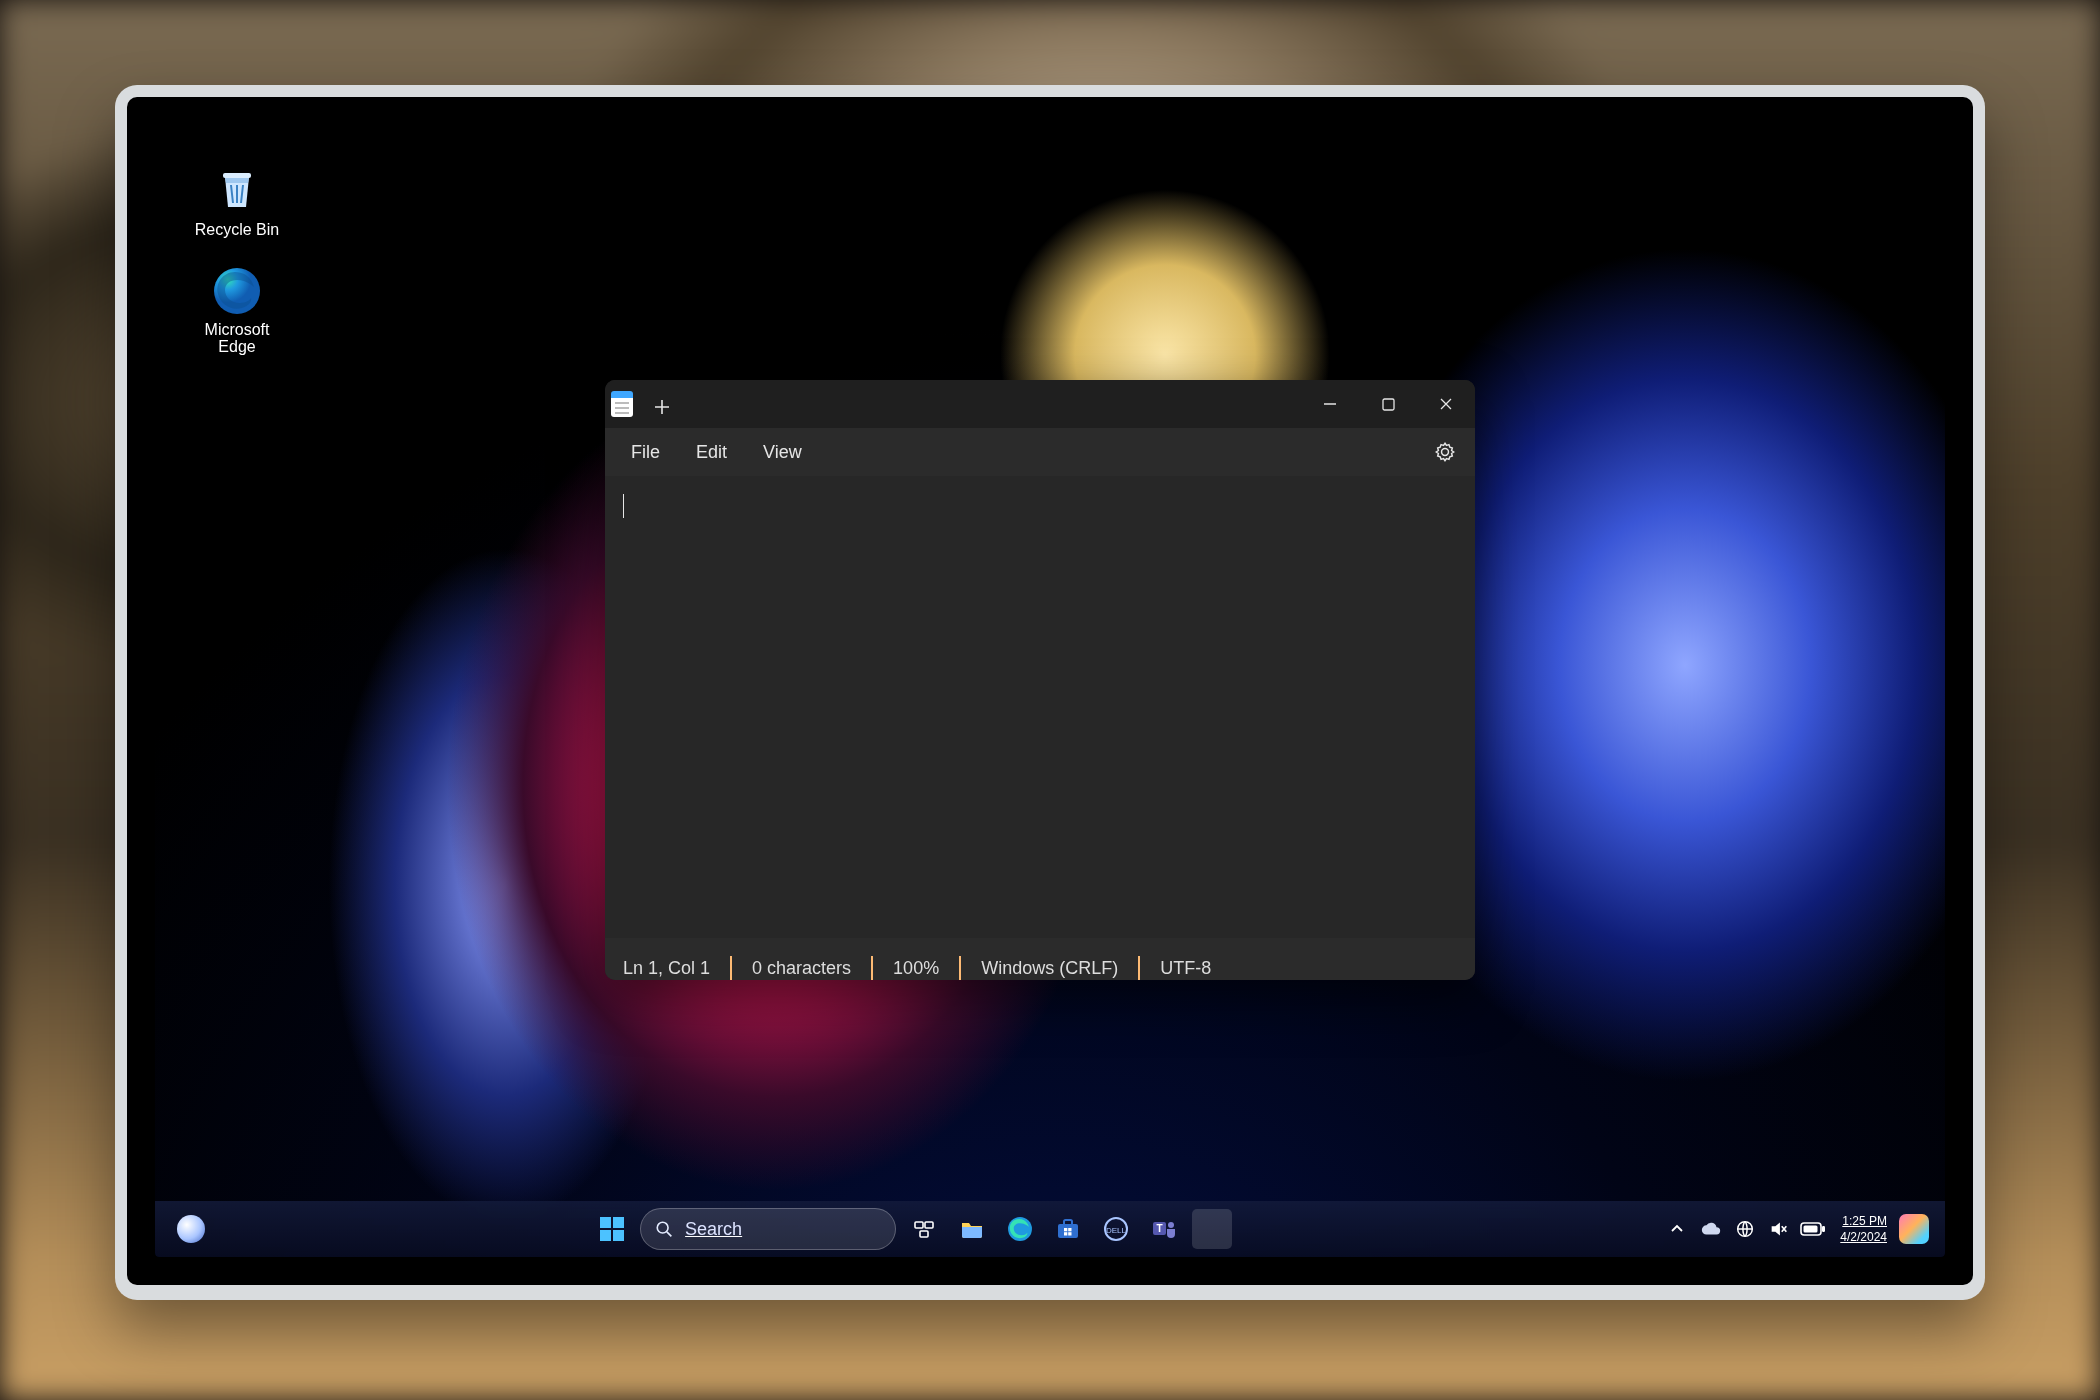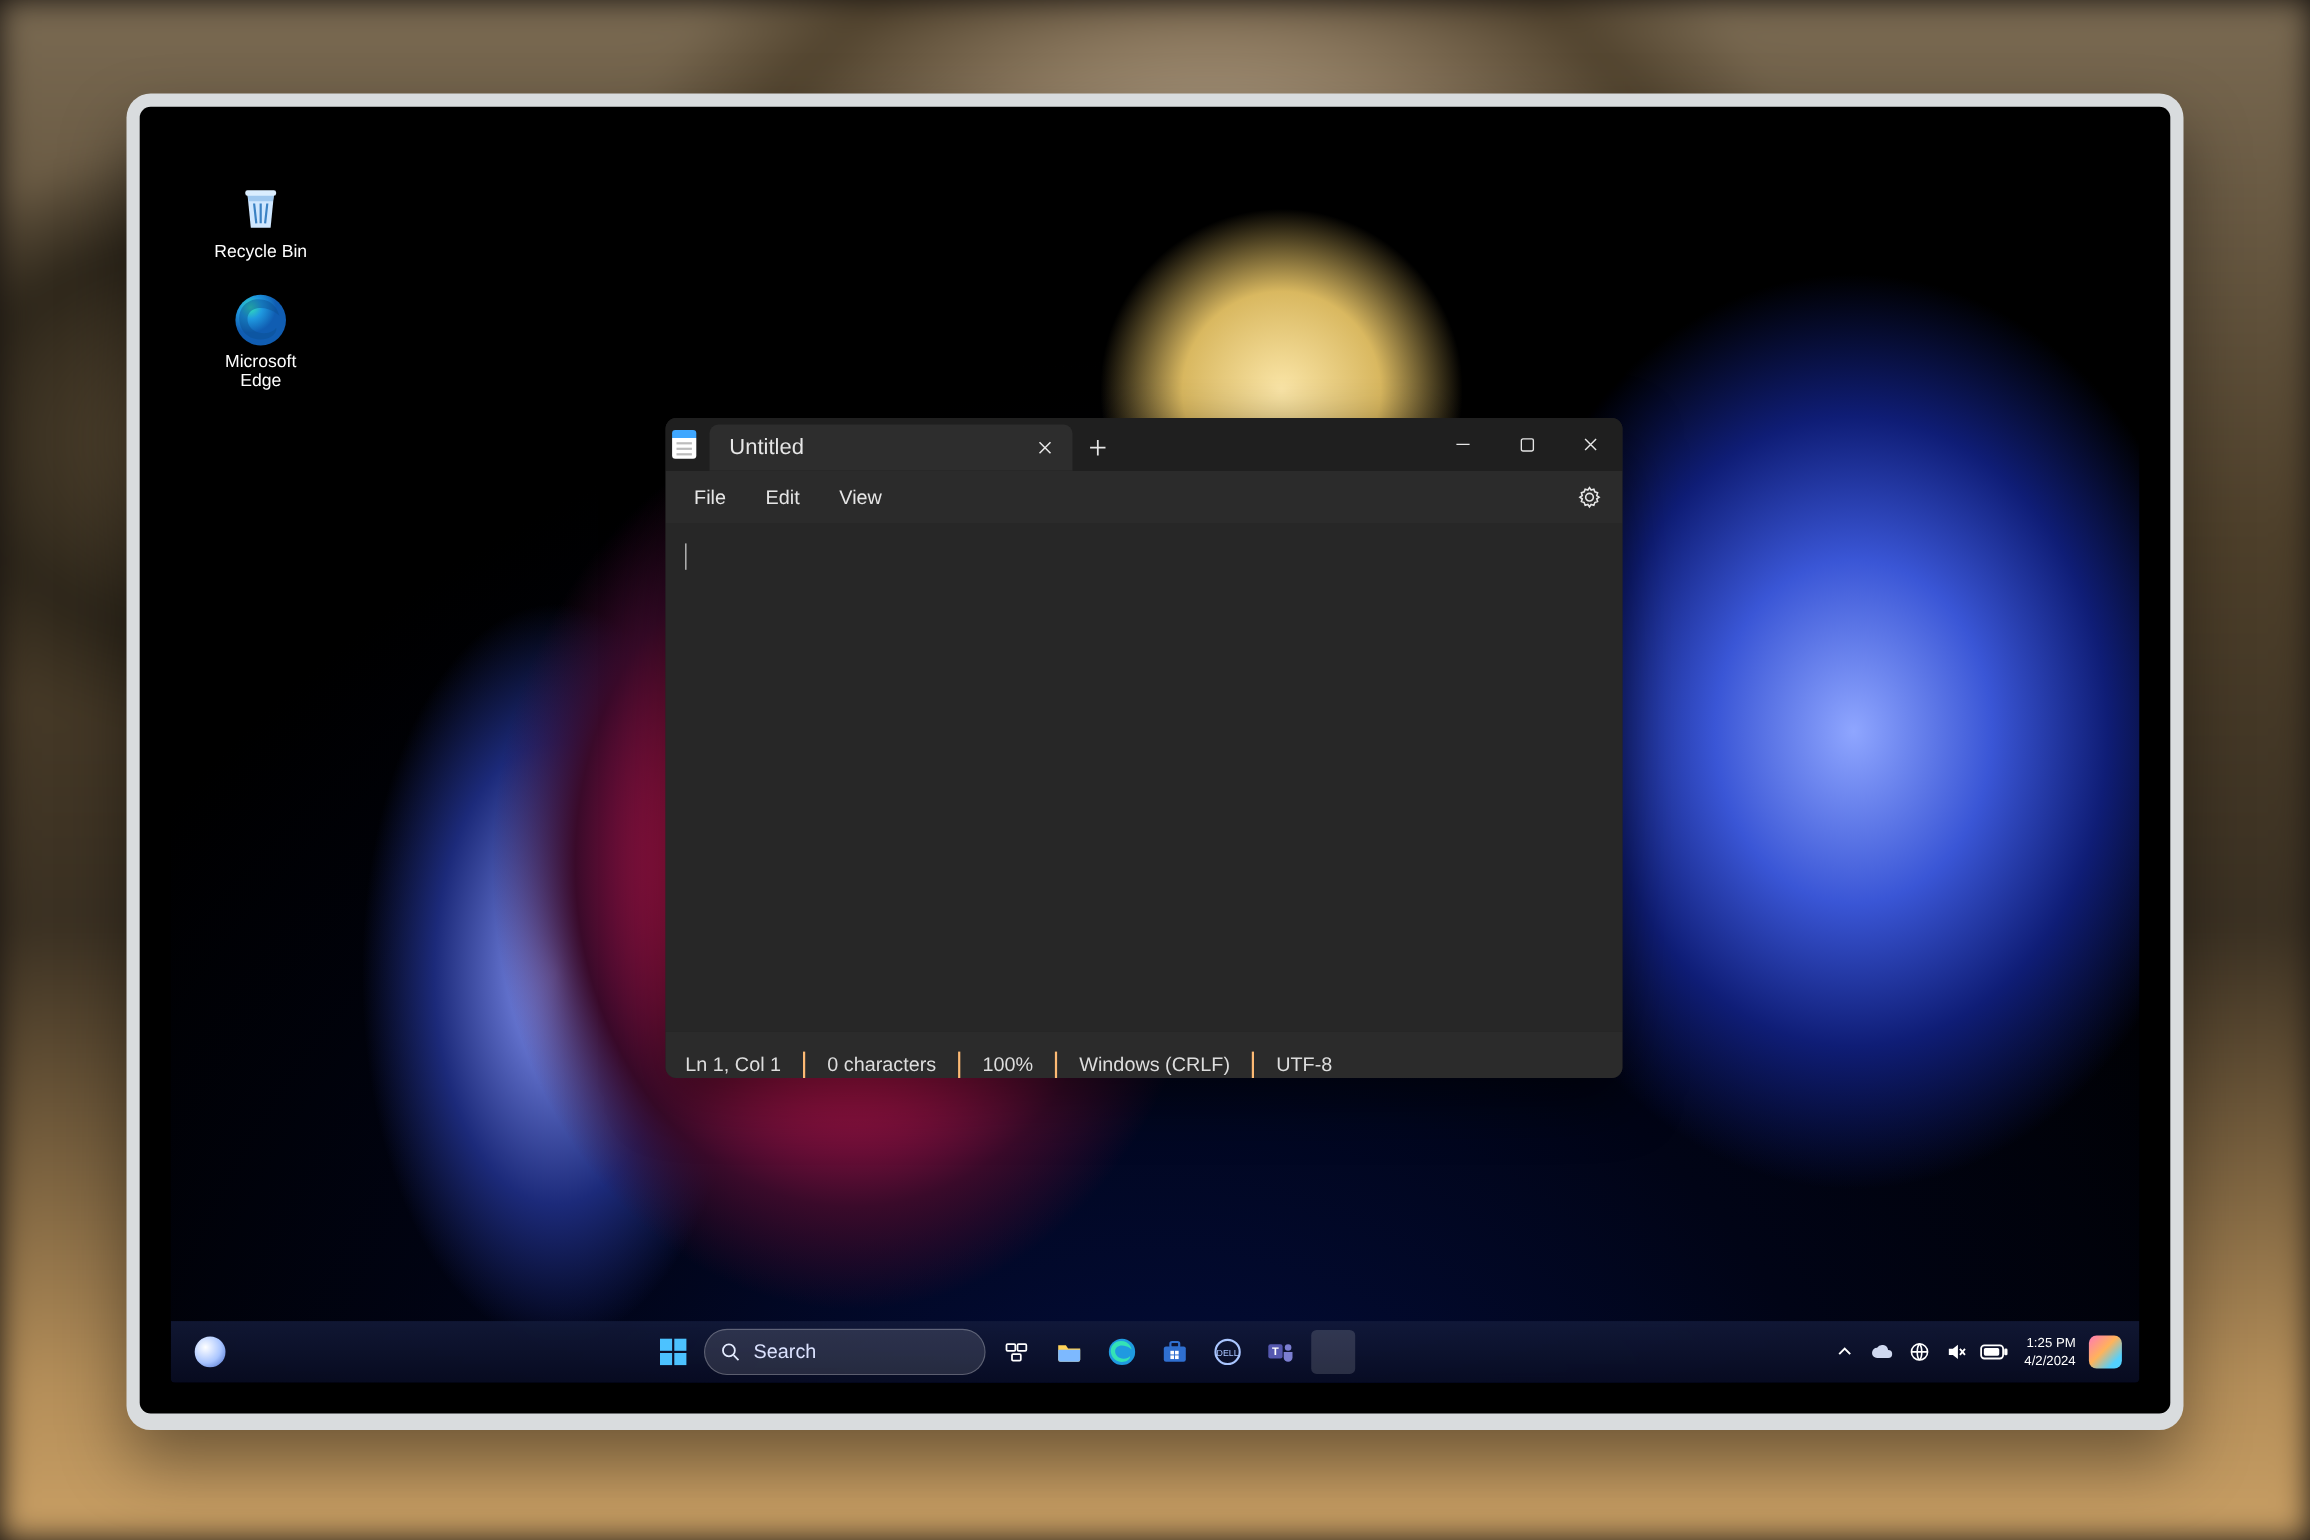--- a/index.html
+++ b/index.html
@@ -70,21 +70,21 @@
   .editor{flex:1;background:#272727;padding:14px 18px;position:relative}
   .caret{position:absolute;left:18px;top:18px;width:1px;height:24px;background:#e6e6e6;animation:blink 1s steps(1) infinite}
   @keyframes blink{50%{opacity:0}}
   .statusbar{display:flex;align-items:flex-end;height:42px;background:#2b2b2b;font-size:18px;color:#ddd;padding:0 18px;gap:0}
   .statusbar .cell{padding:0 20px;border-left:2px solid #fdba74;height:24px;display:flex;align-items:center}
   .statusbar .cell:first-child{border-left:none;padding-left:0}
   
   .taskbar{
     position:absolute;left:0;right:0;bottom:0;height:56px;
     background:linear-gradient(180deg,rgba(20,28,60,.82),rgba(8,12,34,.88));
-    display:flex;align-items:center;color:#fff;backdrop-filter:blur(6px);
+    display:flex;align-items:center;color:#fff;backdrop-filter:blur(6px);text-decoration:underline;
   }
   .taskbar .left{width:200px;display:flex;align-items:center;padding-left:22px}
   .weather{width:28px;height:28px;border-radius:50%;background:radial-gradient(circle at 35% 35%,#fff,#a9c5ff 55%,#3f64c4 100%);cursor:pointer}
   .taskbar .center{display:flex;align-items:center;gap:8px;margin:0 auto}
   .start{width:40px;height:40px;display:flex;align-items:center;justify-content:center;border-radius:5px;cursor:pointer}
   .win-logo{display:grid;grid-template-columns:11px 11px;grid-template-rows:11px 11px;gap:2px}
   .win-logo span{background:#4cc2ff}
   .searchbox{
     display:flex;align-items:center;gap:10px;background:rgba(255,255,255,.12);
     border:1px solid rgba(255,255,255,.25);border-radius:22px;height:40px;padding:0 20px 0 14px;min-width:220px;cursor:text;
@@ -140,28 +140,20 @@
           </div>
           <div class="lbl" style="white-space:normal;line-height:17px">Microsoft Edge</div>
         </div>
       </div>
 
       <div class="notepad">
         <div class="titlebar">
           <div class="appicon">
               <div class="np"></div>
             </div>
-          <div class="tab">
-            <span class="title">Untitled</span>
-            <span class="x">
-              <svg width="14" height="14" viewBox="0 0 14 14">
-                  <path stroke="#e6e6e6" stroke-width="1.4" d="M2 2l10 10M12 2L2 12"></path>
-                </svg>
-            </span>
-          </div>
           <div class="newtab">
             <svg width="16" height="16" viewBox="0 0 16 16">
                 <path stroke="#e6e6e6" stroke-width="1.6" d="M8 1v14M1 8h14"></path>
               </svg>
           </div>
           <div class="winbtns">
             <div class="wbtn">
               <svg width="14" height="14" viewBox="0 0 14 14">
                   <path stroke="#e6e6e6" stroke-width="1.3" d="M1 7h12"></path>
                 </svg>

